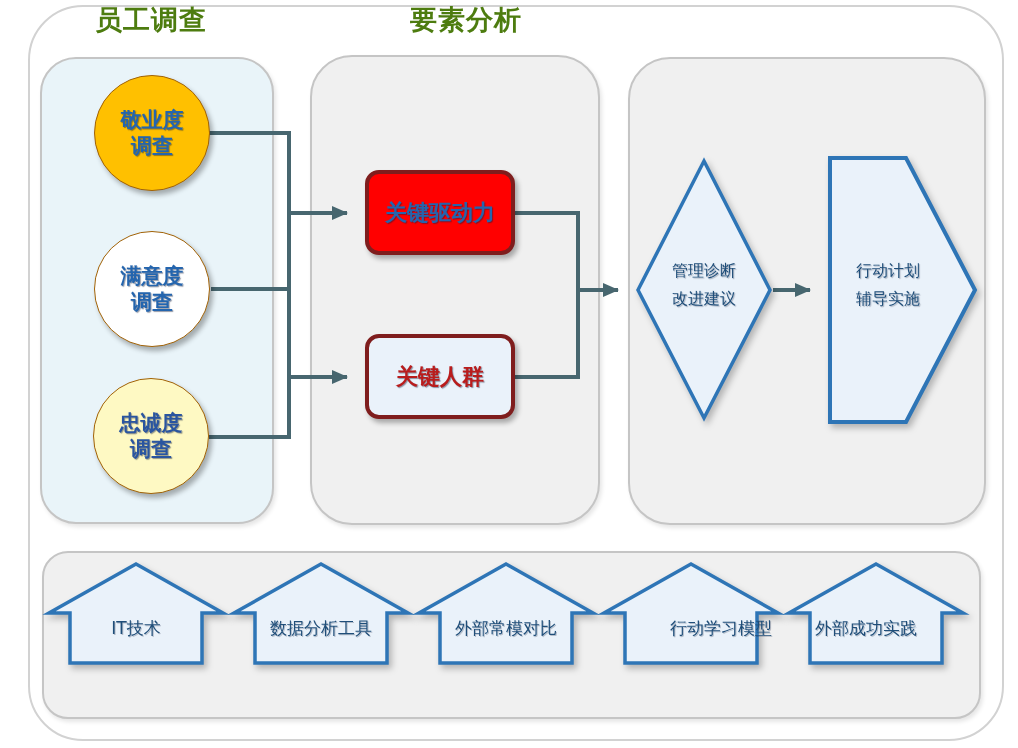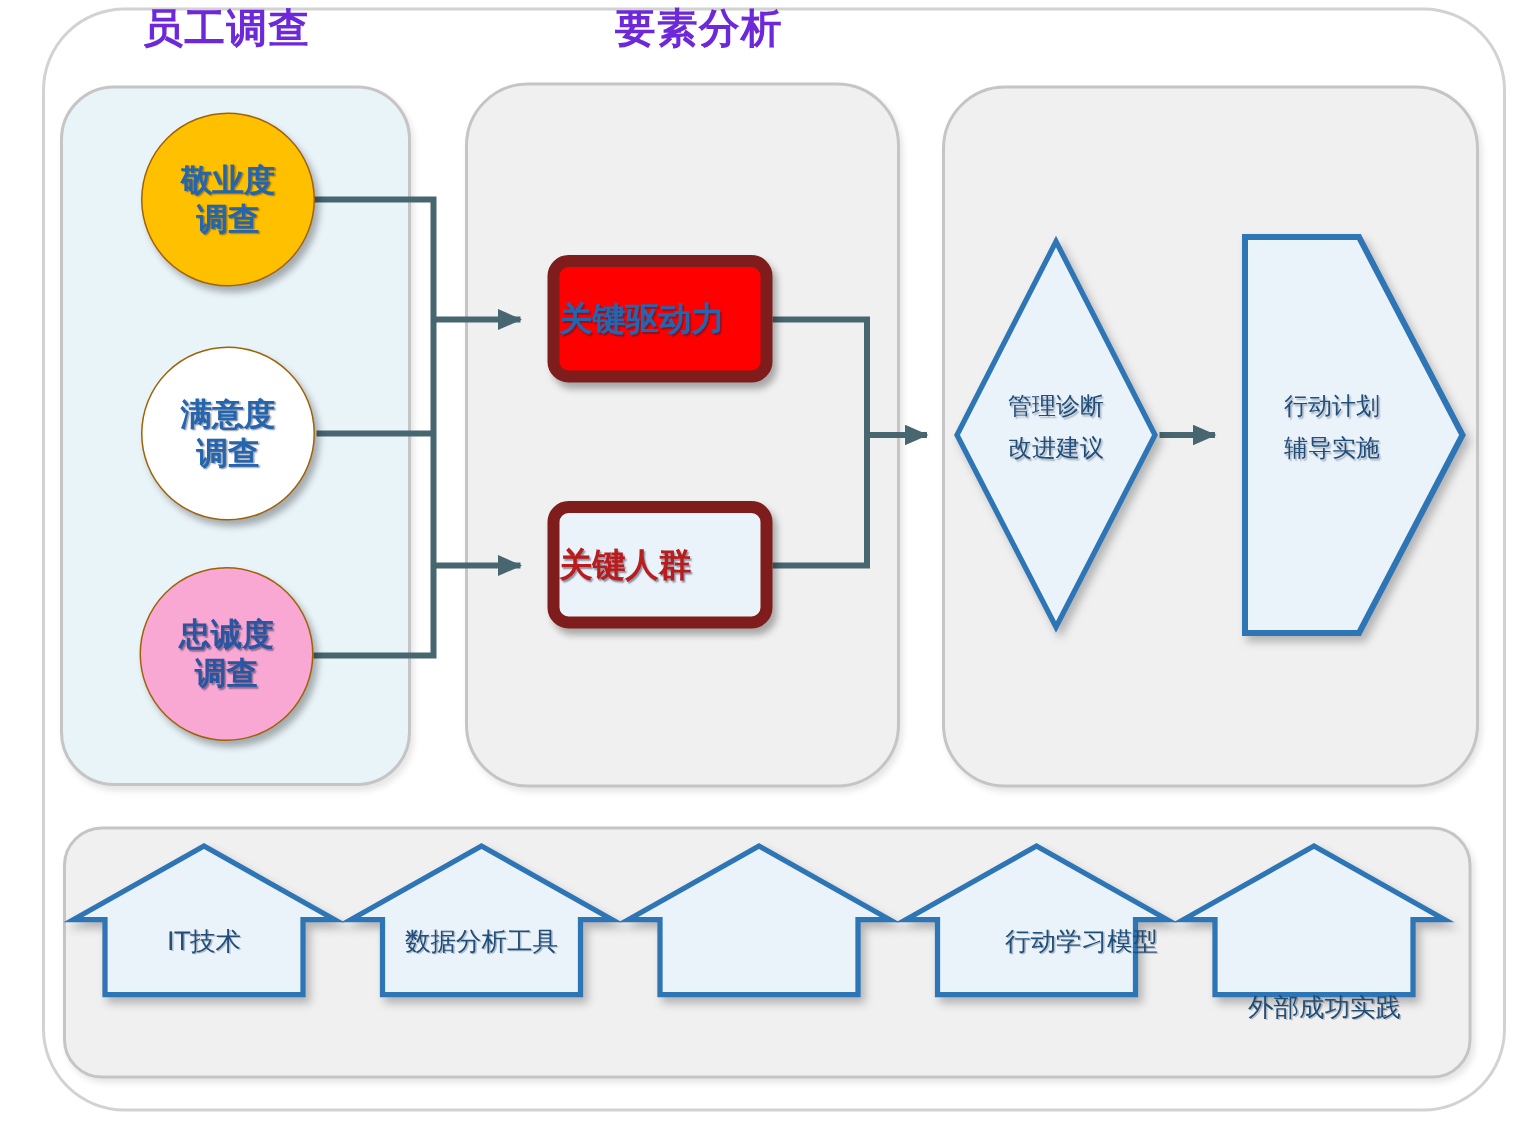--- a/index.html
+++ b/index.html
@@ -3,39 +3,39 @@
 <meta charset="utf-8">
 <style>
   html,body{margin:0;padding:0;background:#ffffff;}
   body{font-family:"DejaVu Sans","Liberation Sans",sans-serif;}
   #canvas{position:relative;width:1018px;height:748px;background:#ffffff;overflow:hidden;}
 
   .outer-frame{position:absolute;left:28px;top:5px;width:972px;height:732px;
     border:2.5px solid #d2d2d2;border-radius:55px;background:transparent;}
 
   .col-header{position:absolute;top:4px;height:32px;font-size:27px;font-weight:bold;
-    color:#6d28d9;text-align:center;letter-spacing:1px;line-height:32px;}
+    color:#4d7c0f;text-align:center;letter-spacing:1px;line-height:32px;}
 
   .panel{position:absolute;border:2px solid #c5c5c5;box-shadow:2px 3px 4px rgba(0,0,0,0.10);}
   .panel-survey{left:40px;top:57px;width:230px;height:463px;background:#e9f4f9;border-radius:36px;}
   .panel-analysis{left:310px;top:55px;width:286px;height:466px;background:#f0f0f0;border-radius:42px;}
   .panel-improve{left:628px;top:57px;width:354px;height:464px;background:#f0f0f0;border-radius:42px;}
   .panel-tools{left:42px;top:551px;width:935px;height:164px;background:#f0f0f0;border-radius:26px;}
 
   .circle{position:absolute;width:116px;height:116px;border-radius:50%;
     border:1px solid #a16207;box-sizing:border-box;display:flex;flex-direction:column;
     align-items:center;justify-content:center;box-shadow:3px 4px 5px rgba(0,0,0,0.30);}
   .circle .txt{font-size:21px;font-weight:bold;color:#2465ae;line-height:26px;
     text-shadow:1px 1px 1px rgba(20,30,60,0.45);}
   .circle-1{left:94px;top:75px;}
   .circle-2{left:94px;top:231px;background:#ffffff;}
   .circle-3{left:93px;top:378px;}
 
-  .rbox{position:absolute;left:365px;width:150px;height:85px;border:8px solid #7f1d1d;
-    border-radius:14px;box-sizing:border-box;display:flex;align-items:center;justify-content:flex-start;
+  .rbox{position:absolute;left:365px;width:150px;height:85px;border:4px solid #7f1d1d;
+    border-radius:14px;box-sizing:border-box;display:flex;align-items:center;justify-content:center;
     box-shadow:3px 4px 5px rgba(0,0,0,0.30);}
   .rbox .txt{font-size:22px;font-weight:bold;color:#2465ae;
     text-shadow:1px 1px 1px rgba(20,30,60,0.45);}
   .rbox-1{top:170px;}
   .rbox-2{top:334px;}
 
   .shape-svg{position:absolute;overflow:visible;}
   .shape-poly{fill:#eaf2fa;stroke:#2e75b6;filter:drop-shadow(3px 4px 3px rgba(0,0,0,0.25));}
   .shape-label{position:absolute;text-align:center;font-weight:normal;color:#1f4e79;
     font-size:16px;line-height:28px;text-shadow:1px 1px 1px rgba(20,30,60,0.30);}
@@ -80,21 +80,21 @@
   </svg>
 
   <div class="circle circle-1" style="background-color: rgb(255, 192, 0);">
     <span class="txt">敬业度</span>
     <span class="txt">调查</span>
   </div>
   <div class="circle circle-2" style="background-color: rgb(255, 255, 255);">
     <span class="txt">满意度</span>
     <span class="txt">调查</span>
   </div>
-  <div class="circle circle-3" style="background-color: #f9a8d4;">
+  <div class="circle circle-3" style="background-color: #fef9c3;">
     <span class="txt" style="color:#2a55a0;">忠诚度</span>
     <span class="txt" style="color:#2a55a0;">调查</span>
   </div>
 
   <div class="rbox rbox-1" style="background-color: rgb(255, 0, 0);">
     <span class="txt">关键驱动力</span>
   </div>
   <div class="rbox rbox-2" style="background-color: rgb(234, 242, 250);">
     <span class="txt" style="color:#b91c1c;">关键人群</span>
   </div>
@@ -121,25 +121,26 @@
   <div class="house-label" style="left:47px;top:618px;width:178px;">IT技术</div>
 
   <svg class="shape-svg" style="left:232px;top:562px;" width="178" height="104">
     <polygon class="shape-poly" stroke-width="3.5" points="89,2 176,51 155,51 155,101 23,101 23,51 2,51"></polygon>
   </svg>
   <div class="house-label" style="left:232px;top:618px;width:178px;">数据分析工具</div>
 
   <svg class="shape-svg" style="left:417px;top:562px;" width="178" height="104">
     <polygon class="shape-poly" stroke-width="3.5" points="89,2 176,51 155,51 155,101 23,101 23,51 2,51"></polygon>
   </svg>
+  <div class="house-label" style="left:417px;top:618px;width:178px;">外部常模对比</div>
 
   <svg class="shape-svg" style="left:602px;top:562px;" width="178" height="104">
     <polygon class="shape-poly" stroke-width="3.5" points="89,2 176,51 155,51 155,101 23,101 23,51 2,51"></polygon>
   </svg>
   <div class="house-label" style="left:632px;top:618px;width:178px;">行动学习模型</div>
 
   <svg class="shape-svg" style="left:787px;top:562px;" width="178" height="104">
     <polygon class="shape-poly" stroke-width="3.5" points="89,2 176,51 155,51 155,101 23,101 23,51 2,51"></polygon>
   </svg>
-  <div class="house-label" style="left:794px;top:618px;width:178px;margin-top:44px;">外部成功实践</div>
+  <div class="house-label" style="left:777px;top:618px;width:178px;">外部成功实践</div>
 
 
 </div>
 
 </body></html>

